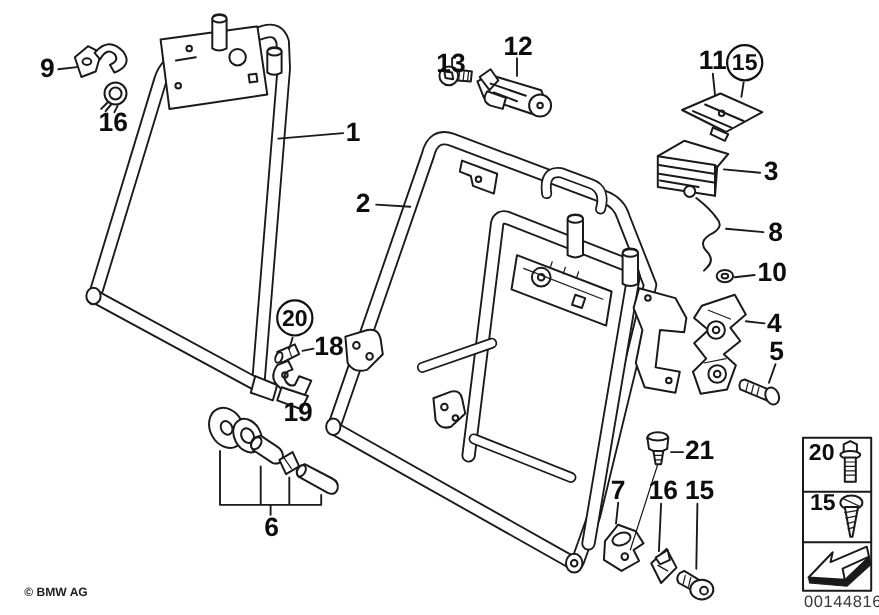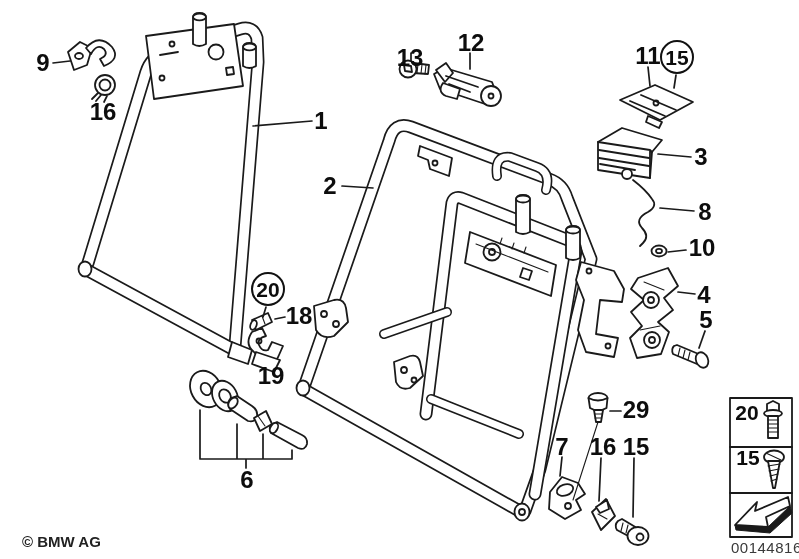--- a/index.html
+++ b/index.html
@@ -13,21 +13,21 @@
   .ln{fill:none;stroke:#1a1a1a;stroke-width:1.8;stroke-linecap:round;stroke-linejoin:round;}
   .thin{fill:none;stroke:#1a1a1a;stroke-width:1.1;stroke-linecap:round;}
   .part{fill:#ffffff;stroke:#1a1a1a;stroke-width:1.8;stroke-linejoin:round;}
   .dark{fill:#1a1a1a;stroke:#1a1a1a;stroke-width:1;}
   .leader{fill:none;stroke:#1a1a1a;stroke-width:1.7;stroke-linecap:round;}
   .callout{position:absolute;transform:translate(-50%,-50%);font-weight:bold;font-size:24px;
            color:#0d0d0d;white-space:nowrap;line-height:1;}
   .circled{width:34px;height:34px;border:2.4px solid #111;border-radius:50%;font-size:21px;
            display:flex;align-items:center;justify-content:center;background:#fff;box-sizing:border-box;}
   .legend-label{position:absolute;transform:translate(-50%,-50%);font-weight:bold;font-size:21px;color:#0d0d0d;line-height:1;}
-  .copyright{position:absolute;left:22px;top:533px;font-size:15px;font-weight:600;color:#222;}
+  .copyright{position:absolute;left:22px;top:533px;font-size:11px;font-weight:600;color:#222;}
   .part-number{position:absolute;left:731px;top:539px;width:64px;text-align:right;font-size:15px;color:#3a3a3a;letter-spacing:.5px;}
 </style>
 </head>
 <body>
 
 <div id="stage">
 
   <svg id="art" width="799" height="559" viewBox="0 0 799 559">
 
     <g>
@@ -262,20 +262,20 @@
   <div class="callout" style="left:702px;top:248px">10</div>
   <div class="callout" style="left:471px;top:43px">12</div>
   <div class="callout" style="left:410px;top:58px">13</div>
   <div class="callout" style="left:648px;top:56px">11</div>
   <div class="callout circled" style="left:677px;top:57px">15</div>
   <div class="callout" style="left:603px;top:447px">16</div>
   <div class="callout" style="left:636px;top:447px">15</div>
   <div class="callout" style="left:271px;top:376px">19</div>
   <div class="callout" style="left:299px;top:316px">18</div>
   <div class="callout circled" style="left:268px;top:289px">20</div>
-  <div class="callout" style="left:636px;top:410px">29</div>
+  <div class="callout" style="left:636px;top:410px">21</div>
 
   <div class="legend-label" style="left:747px;top:412px">20</div>
   <div class="legend-label" style="left:748px;top:457px">15</div>
 
   <div class="copyright">© BMW AG</div>
   <div class="part-number">00144816</div>
 </div>
 
 </body></html>

